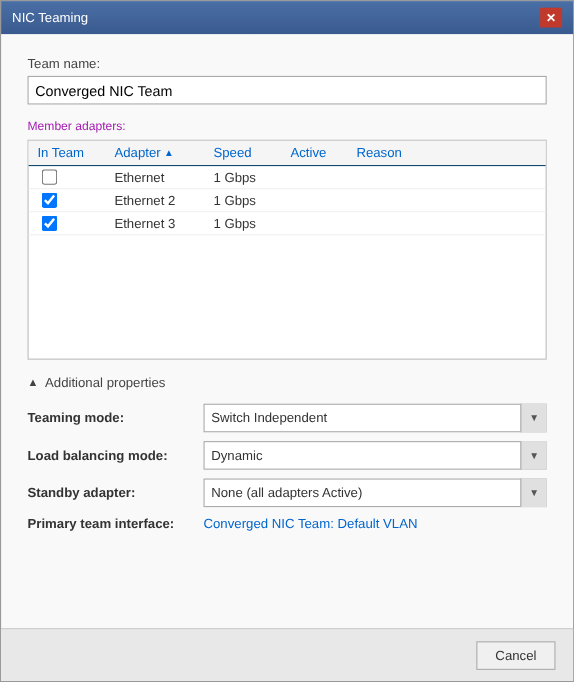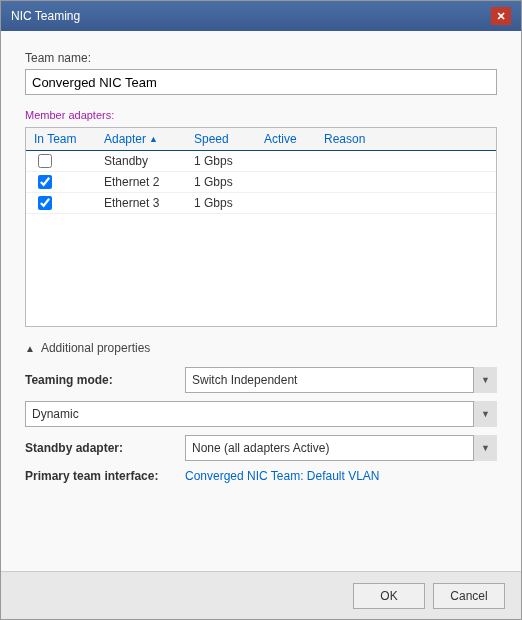--- a/index.html
+++ b/index.html
@@ -246,21 +246,21 @@
         </div>
         <div class="th">Speed</div>
         <div class="th">Active</div>
         <div class="th">Reason</div>
       </div>
 
       <div class="table-row">
         <div class="checkbox-cell">
           <input type="checkbox" class="adapter-checkbox" style="">
         </div>
-        <div class="cell-text">Standby</div>
+        <div class="cell-text">Ethernet</div>
         <div class="cell-text">1 Gbps</div>
         <div class="cell-text"></div>
         <div class="cell-text"></div>
       </div>
 
       <div class="table-row">
         <div class="checkbox-cell">
           <input type="checkbox" class="adapter-checkbox" checked="" style="">
         </div>
         <div class="cell-text">Ethernet 2</div>
@@ -293,20 +293,21 @@
           <select class="prop-select">
             <option>Switch Independent</option>
             <option>Static Teaming</option>
             <option>LACP</option>
           </select>
           <div class="select-arrow">▼</div>
         </div>
       </div>
 
       <div class="prop-row">
+        <div class="prop-label">Load balancing mode:</div>
         <div class="prop-select-container">
           <select class="prop-select">
             <option>Dynamic</option>
             <option>Hyper-V Port</option>
             <option>Address Hash</option>
             <option>Transport Ports</option>
           </select>
           <div class="select-arrow">▼</div>
         </div>
       </div>
@@ -325,16 +326,15 @@
       </div>
 
       <div class="prop-row">
         <div class="prop-label">Primary team interface:</div>
         <a class="link-text" href="#">Converged NIC Team: Default VLAN</a>
       </div>
     </div>
   </div>
 
   <div class="footer">
-    <button class="footer-btn primary">OK</button>
     <button class="footer-btn">Cancel</button>
   </div>
 </div>
 
 </body></html>

